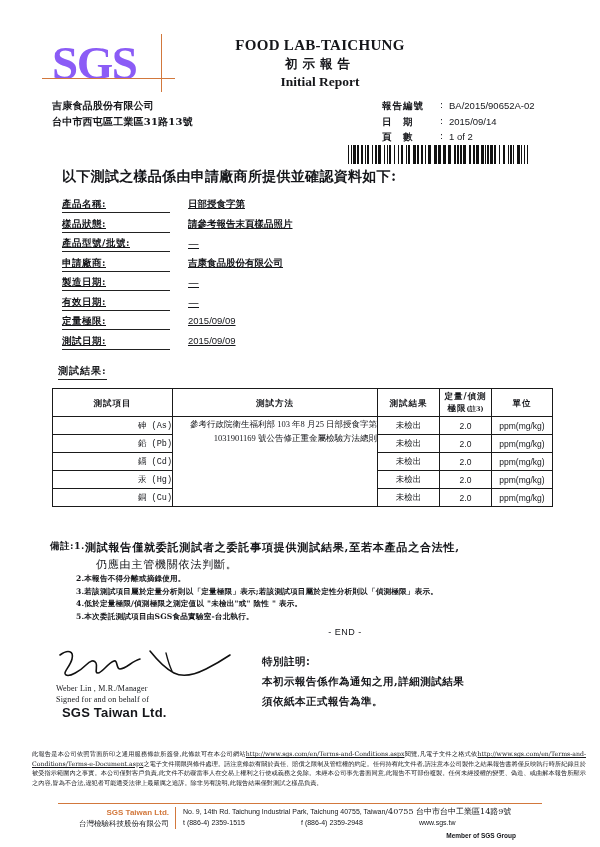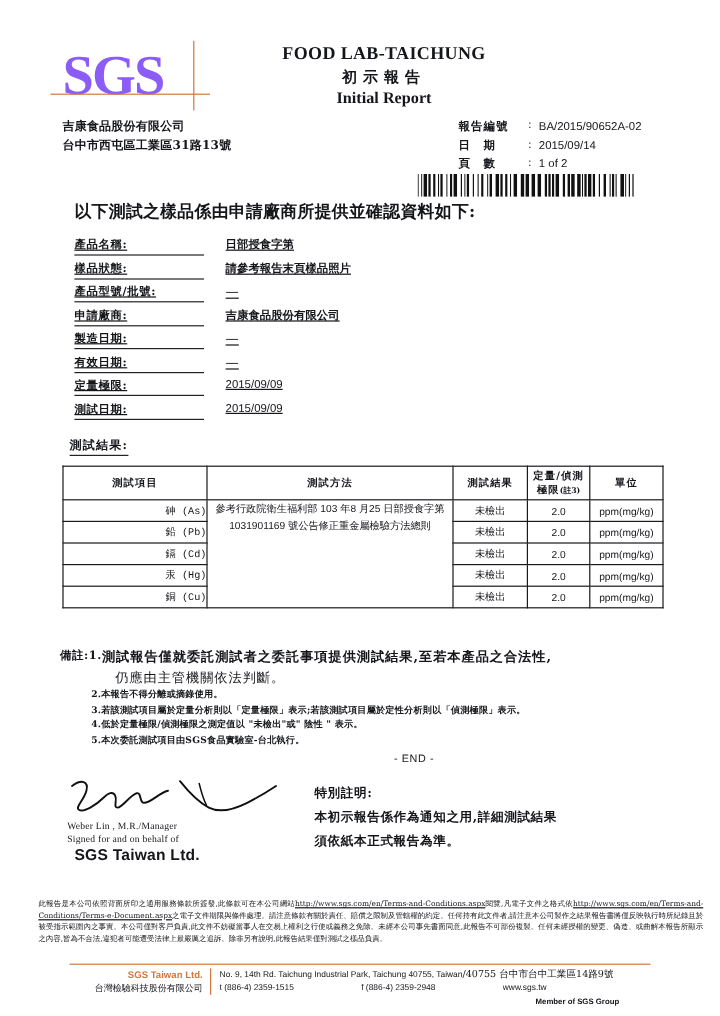--- a/index.html
+++ b/index.html
@@ -223,26 +223,26 @@
   }
   .th-sub { font-size: 6.5px; letter-spacing: 0; }
   td.c-item {
     font-family: Liberation Mono, monospace;
     font-size: 9px;
     height: 18px;
     padding-left: 6px;
     text-align: right;
   }
   td.c-method {
-    font-family: Liberation Sans, sans-serif;
+    font-family: Liberation Serif, serif;
     font-size: 8.7px;
     padding: 2px 0 0 6px;
     vertical-align: top;
     line-height: 14px;
-    text-align: center;
+    text-align: right;
   }
   td.c-result {
     font-family: "DejaVu Sans", sans-serif;
     font-size: 9px;
     text-align: center;
     height: 18px;
   }
   td.c-limit {
     font-family: "Liberation Sans", sans-serif;
     font-size: 9px;

